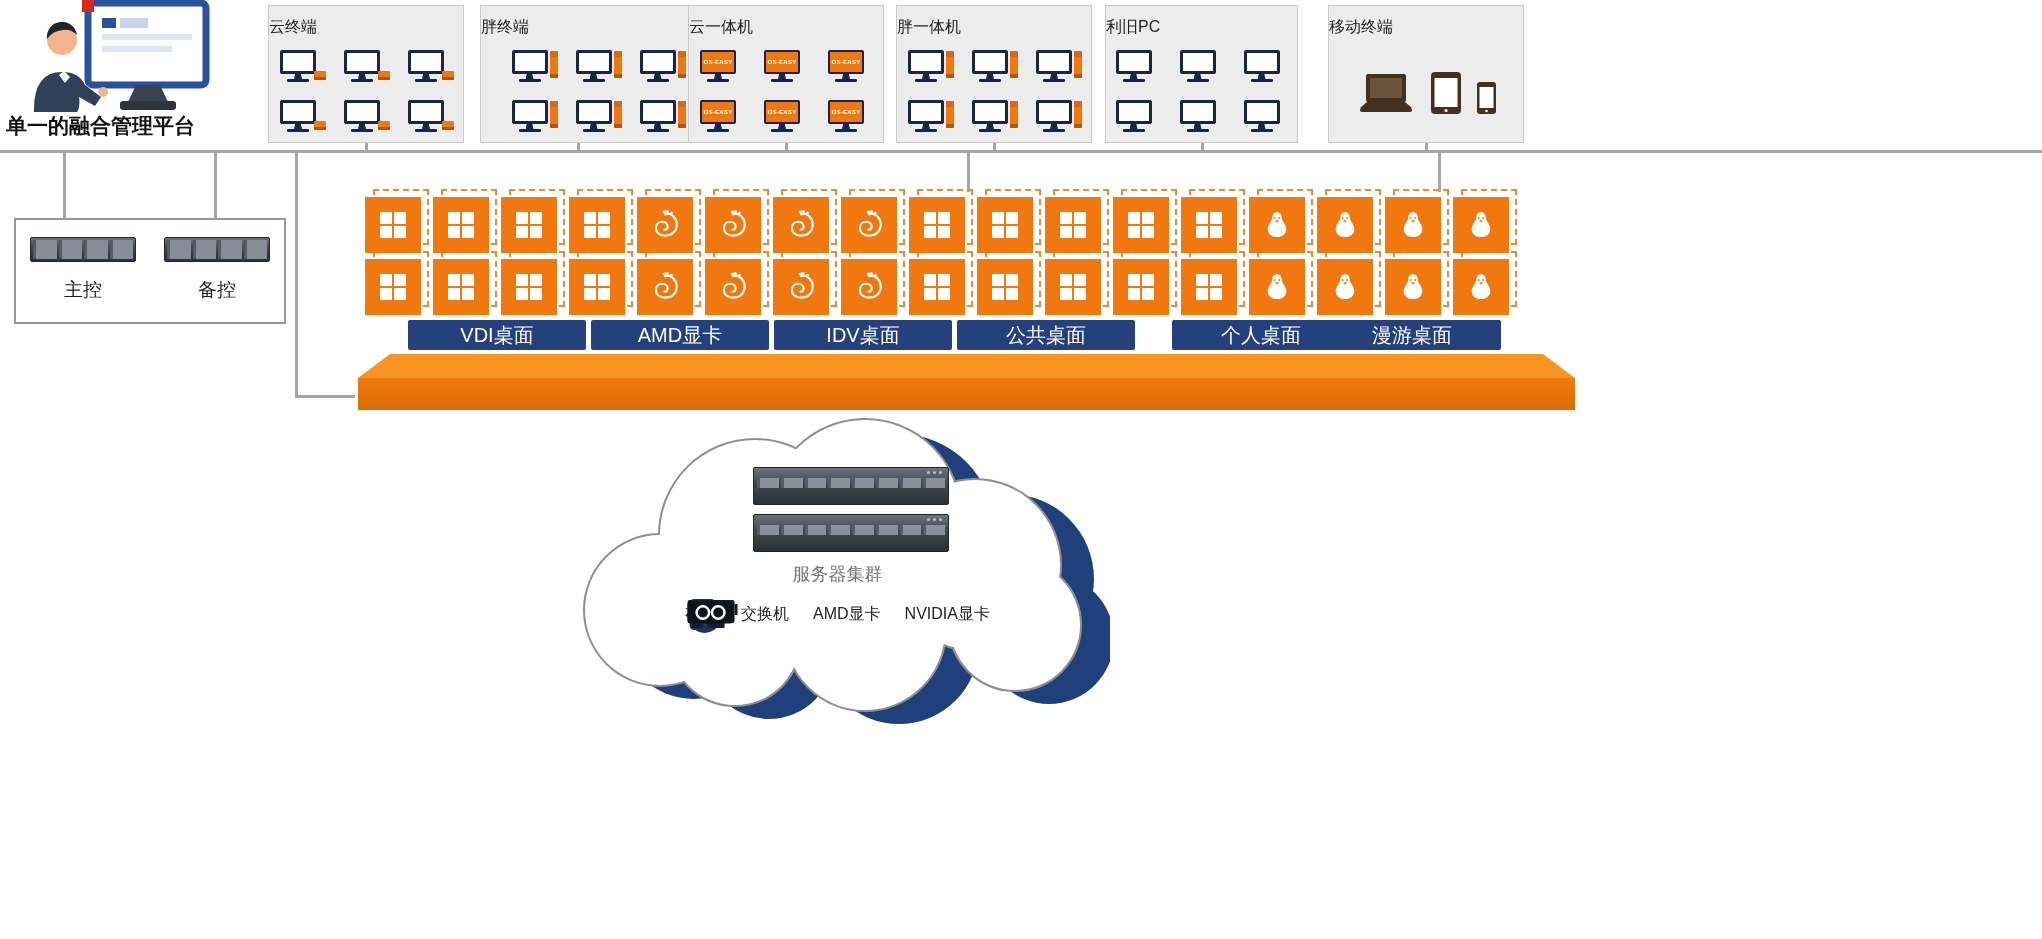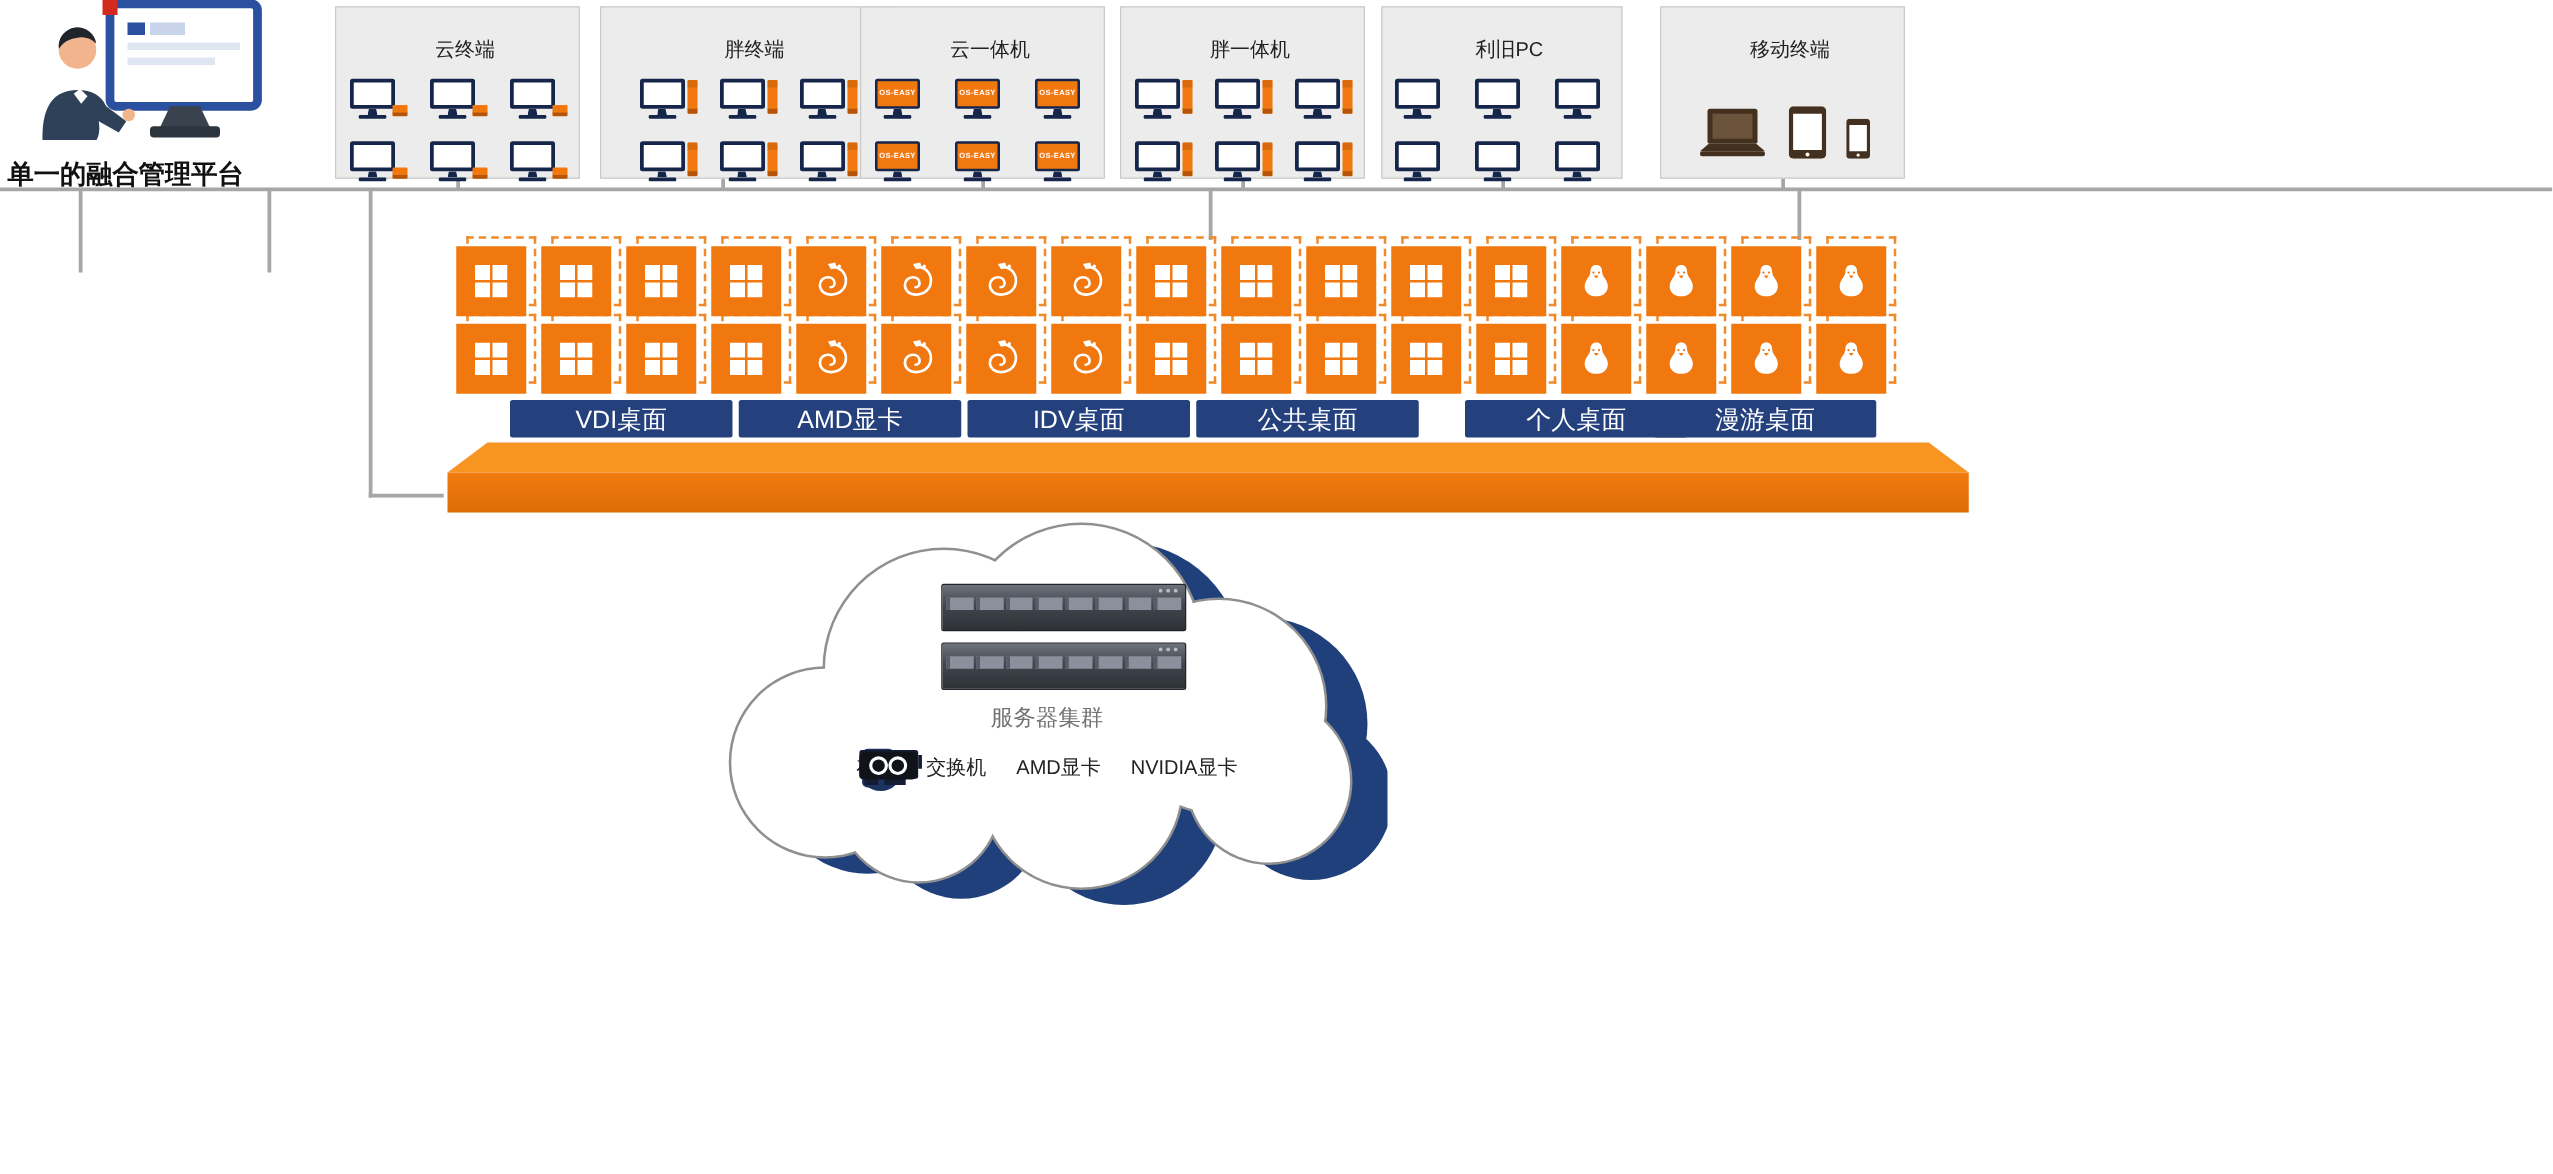--- a/index.html
+++ b/index.html
@@ -4,24 +4,24 @@
 <style>
   html,body{margin:0;padding:0;background:#fff;}
   .canvas{
     position:relative;width:2042px;height:939px;background:#fff;overflow:hidden;
     font-family:"Liberation Sans","DejaVu Sans",sans-serif;color:#222;
   }
   
   .hline,.vline{position:absolute;background:#a6a6a6;}
   
   .admin-figure{position:absolute;left:18px;top:0;}
-  .platform-title{position:absolute;left:6px;top:112px;width:250px;font-size:21px;font-weight:bold;color:#111;margin-top:13px;}
+  .platform-title{position:absolute;left:6px;top:112px;width:250px;font-size:21px;font-weight:bold;color:#111;}
   
   .tbox{position:absolute;top:5px;height:138px;background:#ececec;border:1px solid #c9c9c9;box-sizing:border-box;}
-  .tbox-title{text-align:center;margin-top:24px;font-size:16px;color:#222;padding-left:12px;}
+  .tbox-title{margin-top:11px;font-size:16px;color:#222;}
   .mon-grid{display:grid;grid-template-columns:repeat(3,48px);justify-content:center;column-gap:16px;row-gap:10px;margin-top:12px;}
   .mon{position:relative;width:48px;height:40px;}
   .scr{position:absolute;left:2px;top:0;width:36px;height:24px;background:#16254a;border-radius:2px;display:flex;align-items:center;justify-content:center;}
   .scr-in{width:30px;height:18px;background:#fff;}
   .scr.aio{background:#f0780f;border:2px solid #16254a;box-sizing:border-box;}
   .brand{color:#fff;font-size:6px;font-weight:bold;letter-spacing:.3px;line-height:1;}
   .stand{position:absolute;left:16px;top:24px;width:8px;height:5px;background:#16254a;clip-path:polygon(15% 0,85% 0,100% 100%,0 100%);}
   .mbase{position:absolute;left:9px;top:29px;width:22px;height:3px;background:#16254a;border-radius:1px;}
   .acc-settop{position:absolute;left:36px;top:21px;width:12px;height:9px;background:#f0780f;border-radius:1px;box-shadow:inset 0 -3px 0 #b3540a;}
   .acc-tower{position:absolute;left:40px;top:1px;width:8px;height:27px;background:#f0780f;border-radius:1px;box-shadow:inset 0 -4px 0 #b3540a,inset 0 6px 0 #d96a0c;}
@@ -362,20 +362,44 @@
           </svg>
           <svg width="19" height="32" viewBox="0 0 19 32">
             <rect width="19" height="32" rx="3" fill="#43301f"></rect>
             <rect x="2.5" y="5" width="14" height="21" fill="#fff"></rect>
             <circle cx="9.5" cy="29" r="1.3" fill="#fff"></circle>
           </svg>
         </div>
       </div>
     </div>
 
+  <div class="ctrl">
+    <div class="ctrl-servers">
+      <div class="mini-rack">
+          <div class="mini-slots">
+            <div></div>
+            <div></div>
+            <div></div>
+            <div></div>
+          </div>
+        </div>
+      <div class="mini-rack">
+          <div class="mini-slots">
+            <div></div>
+            <div></div>
+            <div></div>
+            <div></div>
+          </div>
+        </div>
+    </div>
+    <div class="ctrl-labels">
+      <span>主控</span>
+      <span>备控</span>
+    </div>
+  </div>
 
   <div id="tiles">
       <div class="tile-ghost" style="left: 373px; top: 189px;"></div>
       <div class="tile" style="left: 365px; top: 197px;">
         <svg width="26" height="26" viewBox="0 0 26 26">
           <g fill="#fff">
             <rect x="0" y="0" width="12" height="12"></rect>
             <rect x="14" y="0" width="12" height="12"></rect>
             <rect x="0" y="14" width="12" height="12"></rect>
             <rect x="14" y="14" width="12" height="12"></rect>

